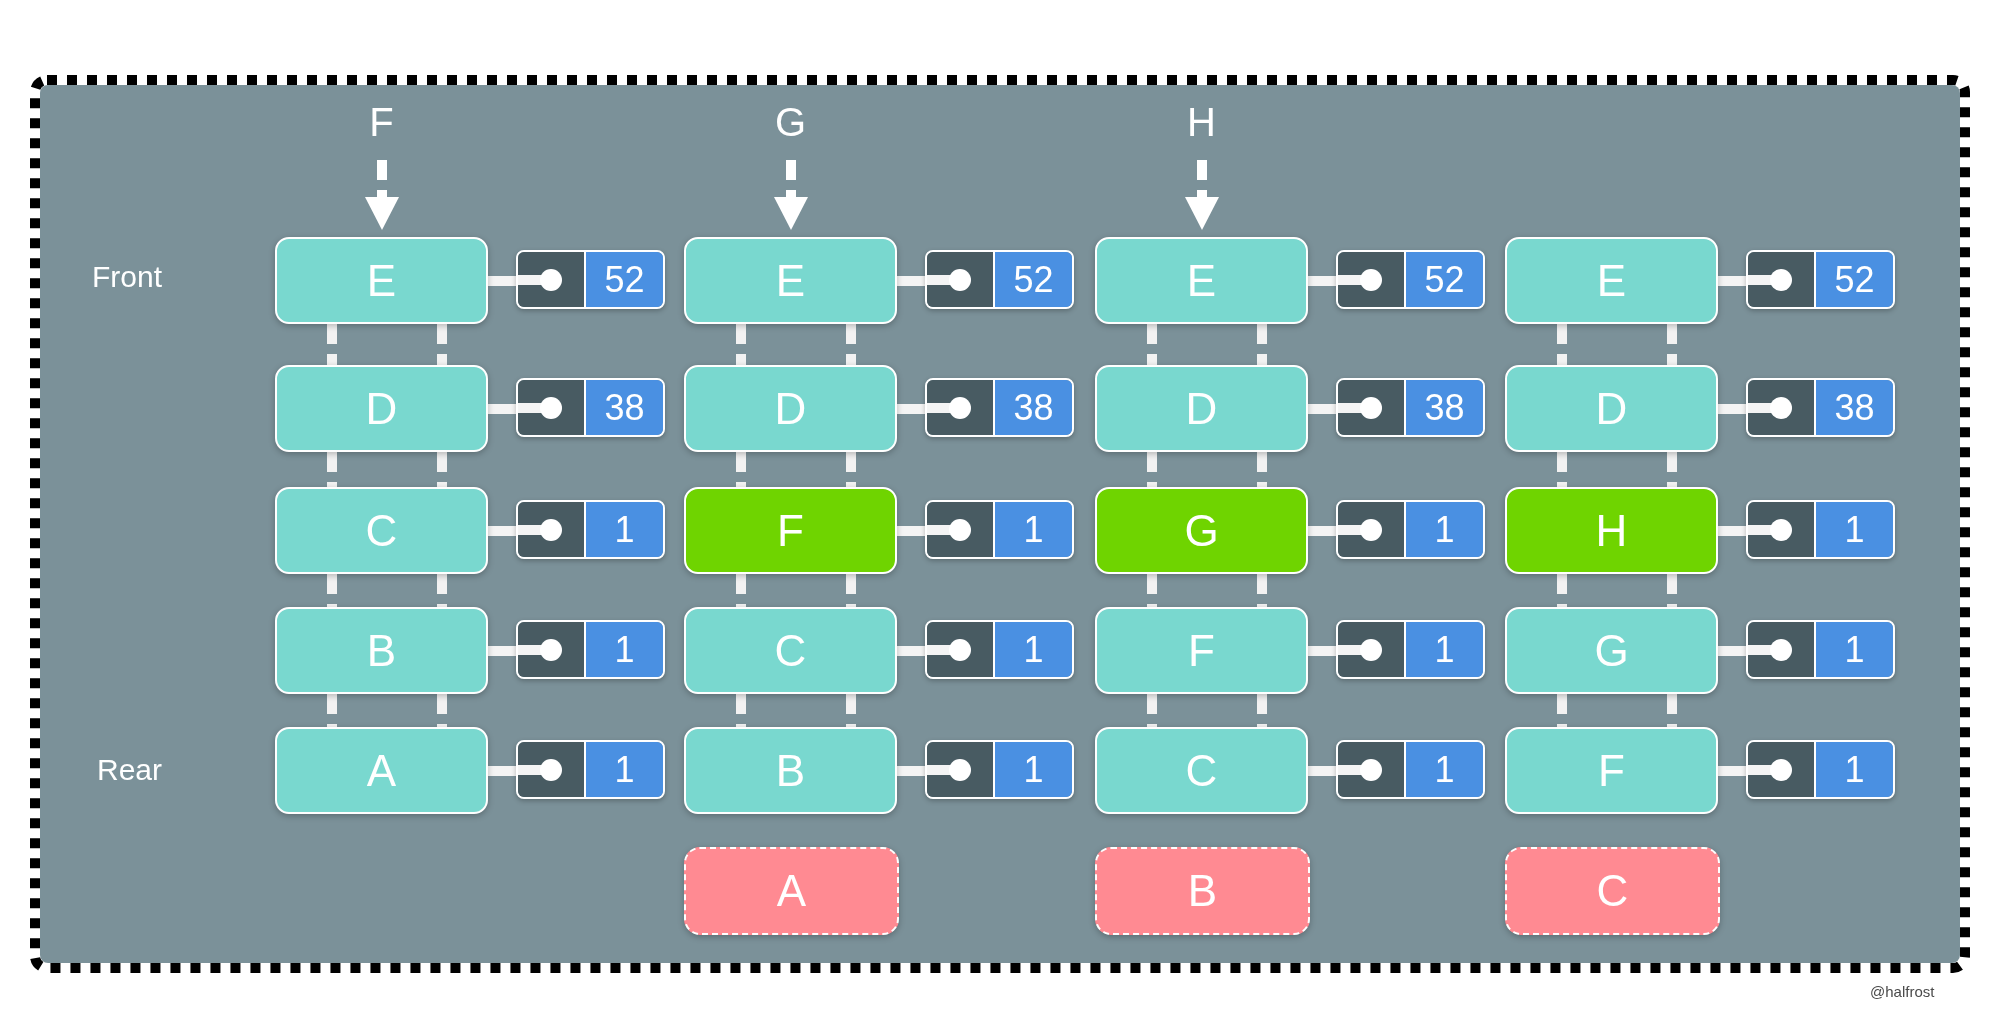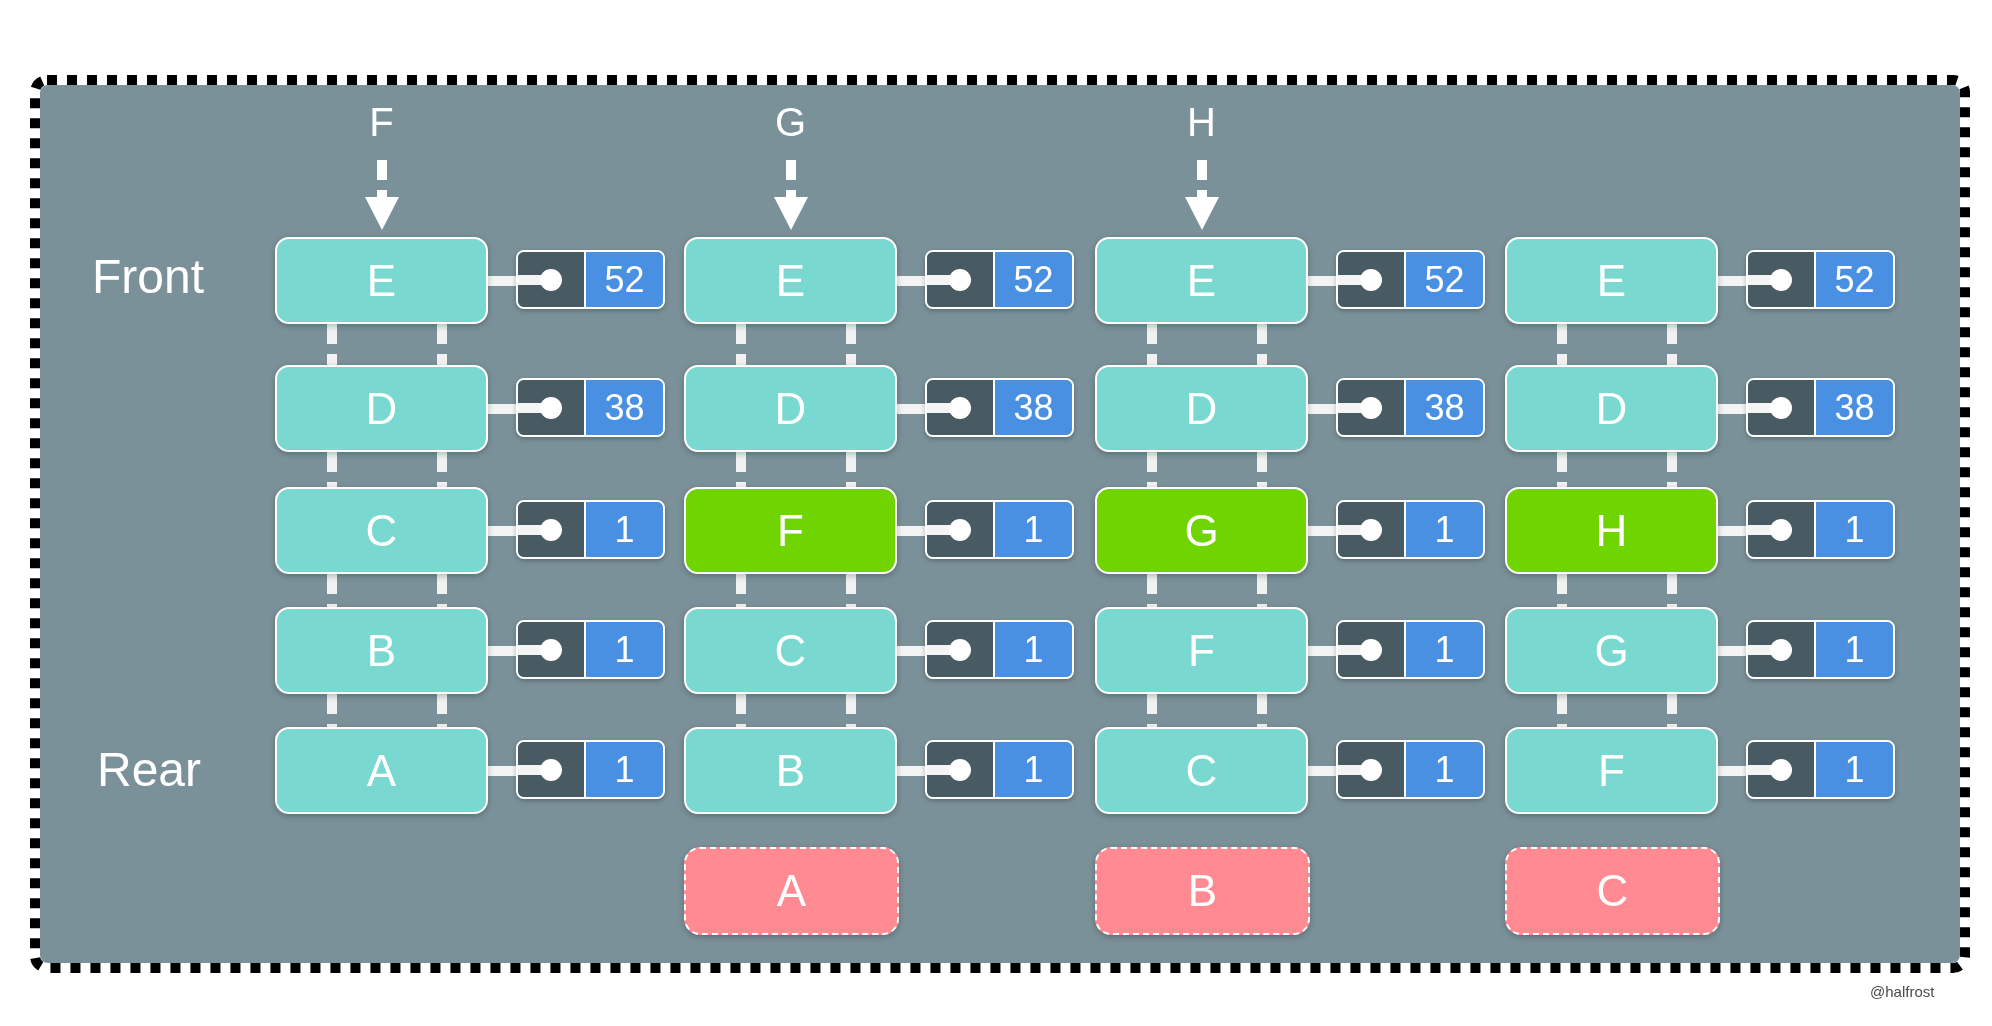--- a/index.html
+++ b/index.html
@@ -1,21 +1,21 @@
 <!DOCTYPE html>
 <html><head>
 <meta charset="utf-8">
 <style>
   html, body { margin: 0; padding: 0; background: #ffffff; }
   body { width: 1992px; height: 1026px; position: relative; overflow: hidden;
          font-family: "Liberation Sans", sans-serif; }
   #frame { position: absolute; left: 0; top: 0; width: 1992px; height: 1026px; }
   .panel { position: absolute; left: 40px; top: 85px; width: 1920px; height: 878px;
            background: #7b9199; border-radius: 8px; }
-  .label { position: absolute; color: #ffffff; font-size: 48px; line-height: 1;
+  .label { position: absolute; color: #ffffff; font-size: 30px; line-height: 1;
            transform: translateY(-50%); }
   .col { position: absolute; top: 0; width: 400px; height: 1026px; }
   .arrow-label { position: absolute; left: 0; width: 213px; top: 100px; text-align: center;
                  color: #fff; font-size: 40px; line-height: 44px; }
   .arrow { position: absolute; left: 89px; top: 158px; width: 36px; height: 74px; }
   .node { position: absolute; left: 0; width: 209px; height: 83px; border: 2px solid #ffffff;
           border-radius: 14px; background: #79d8cf; color: #fff; font-size: 44px;
           display: flex; align-items: center; justify-content: center;
           box-shadow: 0 2px 6px rgba(0,0,0,0.25); box-sizing: content-box; z-index: 2; }
   .node.new { background: #6fd400; }

